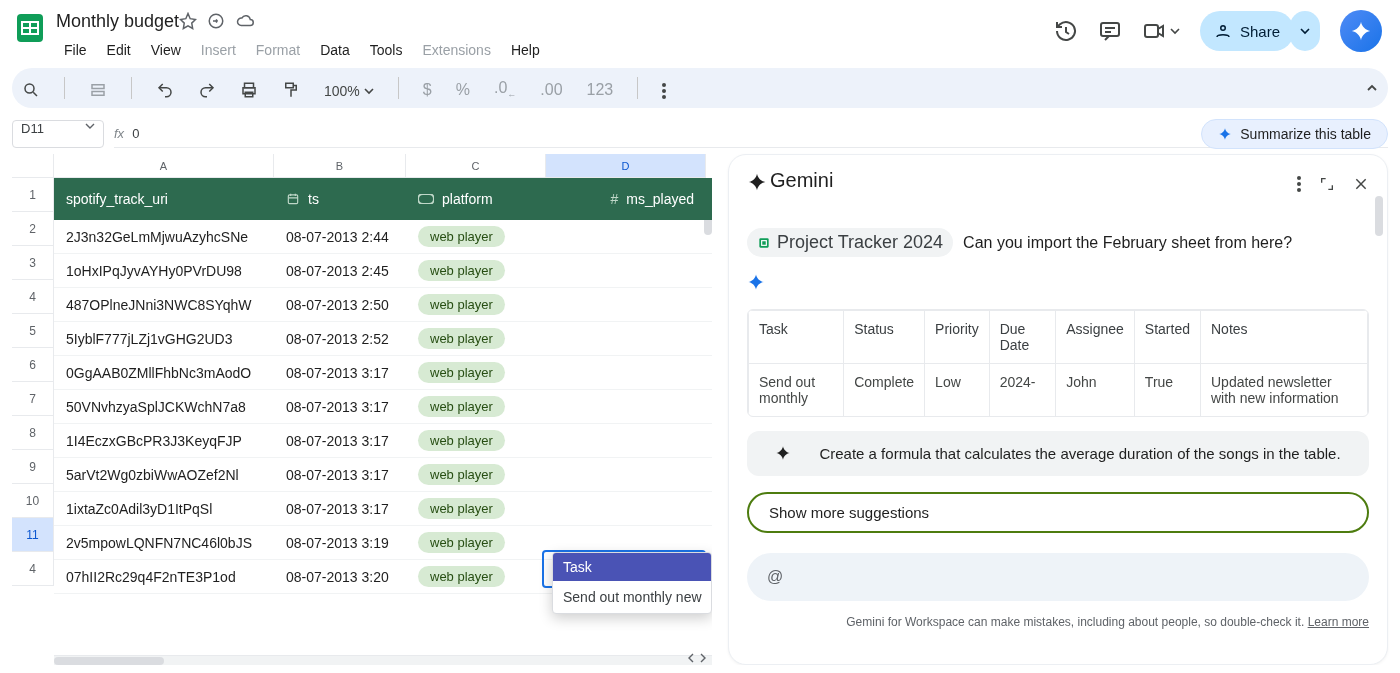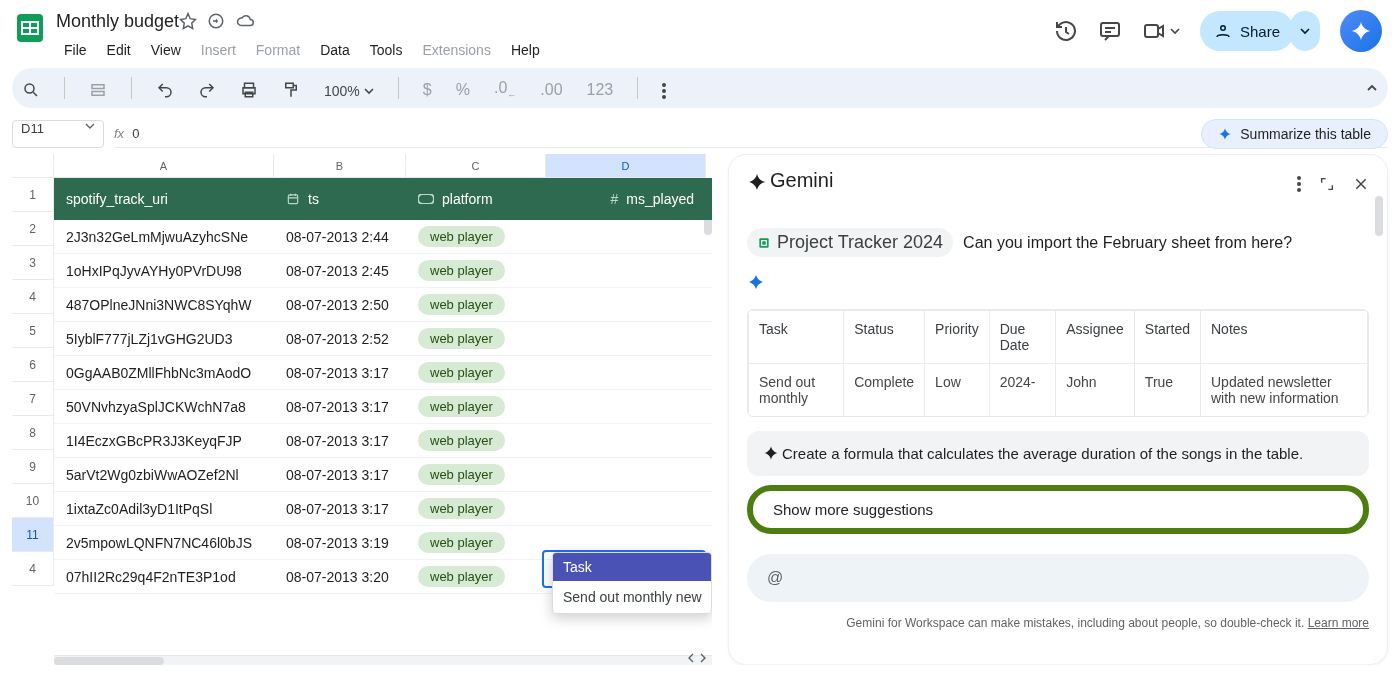--- a/index.html
+++ b/index.html
@@ -96,22 +96,22 @@
   .ptitle{font-size:20px;font-weight:400;}
   .phdr-right{margin-left:auto;display:flex;align-items:center;gap:18px;color:#444746;}
   .prompt{margin-top:36px;display:flex;align-items:center;gap:10px;font-size:16px;color:#1f1f1f;}
   .source-chip{display:inline-flex;align-items:center;gap:6px;background:#f1f3f4;border-radius:16px;padding:4px 10px;font-size:18px;color:#3c4043;}
   .sparkle-small{color:var(--gemini-blue);}
   .gtable{margin-top:18px;border:1px solid #e8eaed;border-radius:6px;overflow:hidden;font-size:14px;}
   .gtable table{border-collapse:collapse;width:100%;}
   .gtable th,.gtable td{border:1px solid #e8eaed;padding:10px 10px;text-align:left;vertical-align:top;color:#444746;font-weight:400;}
   .gtable th{color:#3c4043;font-weight:500;}
   .gtable tr:last-child td{border-bottom:none;}
-  .suggestion{margin-top:14px;background:#f1f3f4;border-radius:12px;padding:14px 16px;display:flex;gap:3px;font-size:15px;color:#1f1f1f;cursor:pointer;}
-  .more-sugg{margin-top:9px;border:6px solid #4d7c0f;border-radius:24px;padding:10px 20px;display:inline-block;font-size:15px;cursor:pointer;color:#1f1f1f;}
+  .suggestion{margin-top:14px;background:#f1f3f4;border-radius:12px;padding:14px 16px;display:flex;gap:28px;font-size:15px;color:#1f1f1f;cursor:pointer;justify-content:center;}
+  .more-sugg{margin-top:16px;border:2px solid #4d7c0f;border-radius:24px;padding:10px 20px;display:inline-block;font-size:15px;cursor:pointer;color:#1f1f1f;}
   .compose{margin-top:20px;background:#eef3f8;border-radius:28px;height:48px;display:flex;align-items:center;padding:0 20px;color:#5f6368;font-size:16px;}
   .disclaimer{margin-top:14px;font-size:12px;color:#5f6368;text-align:right;}
   .disclaimer u{cursor:pointer;}
 
   .vscroll{position:absolute;right:4px;top:8%;width:8px;height:40px;background:#dadce0;border-radius:4px;}
 </style>
 </head>
 <body>
 
 <div class="top">

